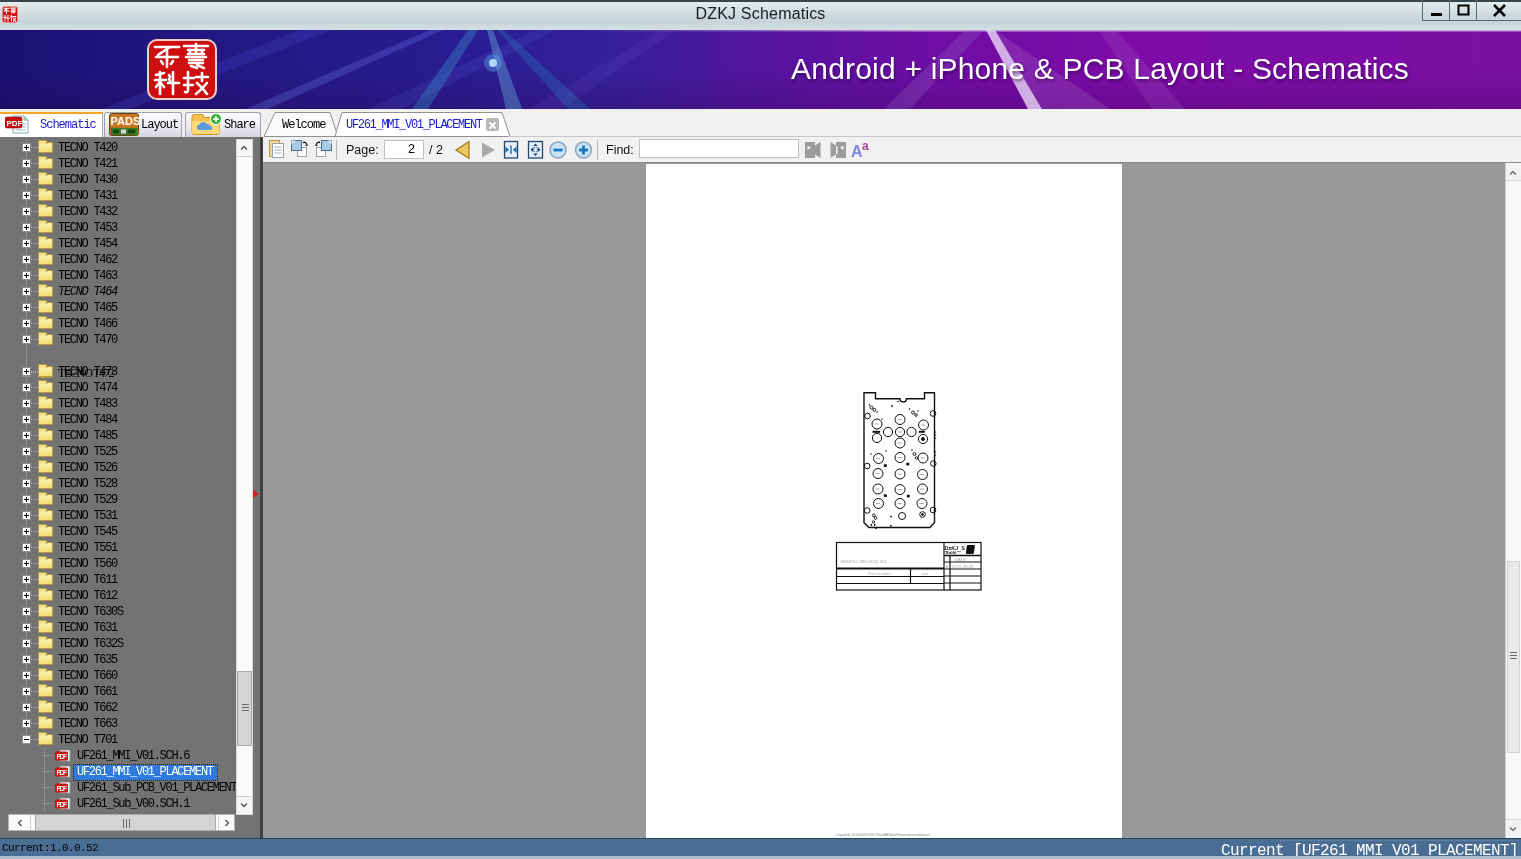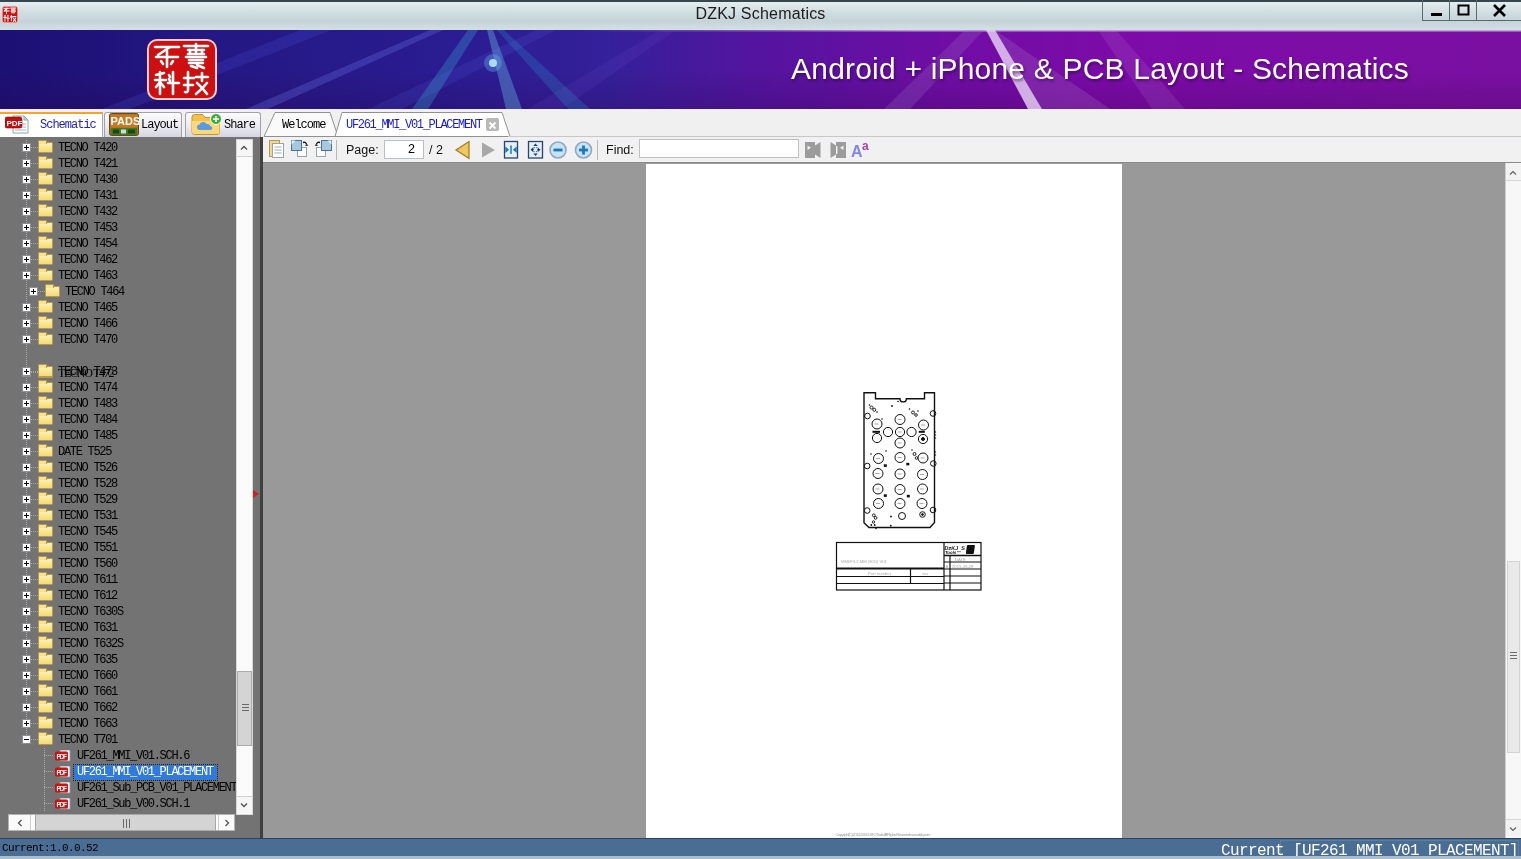--- a/index.html
+++ b/index.html
@@ -336,31 +336,31 @@
       <div style="position:absolute;left:26px;top:3px;width:1px;height:602px;background:repeating-linear-gradient(#aaa 0 1px, transparent 1px 2px);"></div>
       <div class="trow" style="left:0;top:3px;width:240px;"><span style="position:absolute;left:31px;top:7px;width:7px;height:1px;background:repeating-linear-gradient(90deg,#aaa 0 1px,transparent 1px 2px)"></span><span class="pbox"></span><span class="folder"></span><span class="tlabel">TECNO T420</span></div>
       <div class="trow" style="left:0;top:19px;width:240px;"><span style="position:absolute;left:31px;top:7px;width:7px;height:1px;background:repeating-linear-gradient(90deg,#aaa 0 1px,transparent 1px 2px)"></span><span class="pbox"></span><span class="folder"></span><span class="tlabel">TECNO T421</span></div>
       <div class="trow" style="left:0;top:35px;width:240px;"><span style="position:absolute;left:31px;top:7px;width:7px;height:1px;background:repeating-linear-gradient(90deg,#aaa 0 1px,transparent 1px 2px)"></span><span class="pbox"></span><span class="folder"></span><span class="tlabel">TECNO T430</span></div>
       <div class="trow" style="left:0;top:51px;width:240px;"><span style="position:absolute;left:31px;top:7px;width:7px;height:1px;background:repeating-linear-gradient(90deg,#aaa 0 1px,transparent 1px 2px)"></span><span class="pbox"></span><span class="folder"></span><span class="tlabel">TECNO T431</span></div>
       <div class="trow" style="left:0;top:67px;width:240px;"><span style="position:absolute;left:31px;top:7px;width:7px;height:1px;background:repeating-linear-gradient(90deg,#aaa 0 1px,transparent 1px 2px)"></span><span class="pbox"></span><span class="folder"></span><span class="tlabel">TECNO T432</span></div>
       <div class="trow" style="left:0;top:83px;width:240px;padding-left:22px;"><span style="position:absolute;left:31px;top:7px;width:7px;height:1px;background:repeating-linear-gradient(90deg,#aaa 0 1px,transparent 1px 2px)"></span><span class="pbox"></span><span class="folder"></span><span class="tlabel">TECNO T453</span></div>
       <div class="trow" style="left:0;top:99px;width:240px;"><span style="position:absolute;left:31px;top:7px;width:7px;height:1px;background:repeating-linear-gradient(90deg,#aaa 0 1px,transparent 1px 2px)"></span><span class="pbox"></span><span class="folder"></span><span class="tlabel">TECNO T454</span></div>
       <div class="trow" style="left:0;top:115px;width:240px;"><span style="position:absolute;left:31px;top:7px;width:7px;height:1px;background:repeating-linear-gradient(90deg,#aaa 0 1px,transparent 1px 2px)"></span><span class="pbox"></span><span class="folder"></span><span class="tlabel">TECNO T462</span></div>
       <div class="trow" style="left:0;top:131px;width:240px;"><span style="position:absolute;left:31px;top:7px;width:7px;height:1px;background:repeating-linear-gradient(90deg,#aaa 0 1px,transparent 1px 2px)"></span><span class="pbox"></span><span class="folder"></span><span class="tlabel">TECNO T463</span></div>
-      <div class="trow" style="left:7px;top:147px;width:240px;"><span style="position:absolute;left:31px;top:7px;width:7px;height:1px;background:repeating-linear-gradient(90deg,#aaa 0 1px,transparent 1px 2px)"></span><span class="pbox"></span><span class="folder"></span><span class="tlabel">TECNO T464</span></div>
+      <div class="trow" style="left:0;top:147px;width:240px;font-style:italic;"><span style="position:absolute;left:31px;top:7px;width:7px;height:1px;background:repeating-linear-gradient(90deg,#aaa 0 1px,transparent 1px 2px)"></span><span class="pbox"></span><span class="folder"></span><span class="tlabel">TECNO T464</span></div>
       <div class="trow" style="left:0;top:163px;width:240px;"><span style="position:absolute;left:31px;top:7px;width:7px;height:1px;background:repeating-linear-gradient(90deg,#aaa 0 1px,transparent 1px 2px)"></span><span class="pbox"></span><span class="folder"></span><span class="tlabel">TECNO T465</span></div>
       <div class="trow" style="left:0;top:179px;width:240px;"><span style="position:absolute;left:31px;top:7px;width:7px;height:1px;background:repeating-linear-gradient(90deg,#aaa 0 1px,transparent 1px 2px)"></span><span class="pbox"></span><span class="folder"></span><span class="tlabel">TECNO T466</span></div>
       <div class="trow" style="left:0;top:195px;width:240px;"><span style="position:absolute;left:31px;top:7px;width:7px;height:1px;background:repeating-linear-gradient(90deg,#aaa 0 1px,transparent 1px 2px)"></span><span class="pbox"></span><span class="folder"></span><span class="tlabel">TECNO T470</span></div>
       <div class="trow" style="left:0;top:228px;width:240px;font-family:Liberation Serif, serif;"><span style="position:absolute;left:31px;top:7px;width:7px;height:1px;background:repeating-linear-gradient(90deg,#aaa 0 1px,transparent 1px 2px)"></span><span class="pbox"></span><span class="folder"></span><span class="tlabel">TECNO T472</span></div>
       <div class="trow" style="left:0;top:227px;width:240px;"><span style="position:absolute;left:31px;top:7px;width:7px;height:1px;background:repeating-linear-gradient(90deg,#aaa 0 1px,transparent 1px 2px)"></span><span class="pbox"></span><span class="folder"></span><span class="tlabel">TECNO T473</span></div>
       <div class="trow" style="left:0;top:243px;width:240px;"><span style="position:absolute;left:31px;top:7px;width:7px;height:1px;background:repeating-linear-gradient(90deg,#aaa 0 1px,transparent 1px 2px)"></span><span class="pbox"></span><span class="folder"></span><span class="tlabel">TECNO T474</span></div>
       <div class="trow" style="left:0;top:259px;width:240px;"><span style="position:absolute;left:31px;top:7px;width:7px;height:1px;background:repeating-linear-gradient(90deg,#aaa 0 1px,transparent 1px 2px)"></span><span class="pbox"></span><span class="folder"></span><span class="tlabel">TECNO T483</span></div>
       <div class="trow" style="left:0;top:275px;width:240px;"><span style="position:absolute;left:31px;top:7px;width:7px;height:1px;background:repeating-linear-gradient(90deg,#aaa 0 1px,transparent 1px 2px)"></span><span class="pbox"></span><span class="folder"></span><span class="tlabel">TECNO T484</span></div>
       <div class="trow" style="left:0;top:291px;width:240px;"><span style="position:absolute;left:31px;top:7px;width:7px;height:1px;background:repeating-linear-gradient(90deg,#aaa 0 1px,transparent 1px 2px)"></span><span class="pbox"></span><span class="folder"></span><span class="tlabel">TECNO T485</span></div>
-      <div class="trow" style="left:0;top:307px;width:240px;"><span style="position:absolute;left:31px;top:7px;width:7px;height:1px;background:repeating-linear-gradient(90deg,#aaa 0 1px,transparent 1px 2px)"></span><span class="pbox"></span><span class="folder"></span><span class="tlabel">DATE T525</span></div>
+      <div class="trow" style="left:0;top:307px;width:240px;"><span style="position:absolute;left:31px;top:7px;width:7px;height:1px;background:repeating-linear-gradient(90deg,#aaa 0 1px,transparent 1px 2px)"></span><span class="pbox"></span><span class="folder"></span><span class="tlabel">TECNO T525</span></div>
       <div class="trow" style="left:0;top:323px;width:240px;"><span style="position:absolute;left:31px;top:7px;width:7px;height:1px;background:repeating-linear-gradient(90deg,#aaa 0 1px,transparent 1px 2px)"></span><span class="pbox"></span><span class="folder"></span><span class="tlabel">TECNO T526</span></div>
       <div class="trow" style="left:0;top:339px;width:240px;"><span style="position:absolute;left:31px;top:7px;width:7px;height:1px;background:repeating-linear-gradient(90deg,#aaa 0 1px,transparent 1px 2px)"></span><span class="pbox"></span><span class="folder"></span><span class="tlabel">TECNO T528</span></div>
       <div class="trow" style="left:0;top:355px;width:240px;"><span style="position:absolute;left:31px;top:7px;width:7px;height:1px;background:repeating-linear-gradient(90deg,#aaa 0 1px,transparent 1px 2px)"></span><span class="pbox"></span><span class="folder"></span><span class="tlabel">TECNO T529</span></div>
       <div class="trow" style="left:0;top:371px;width:240px;"><span style="position:absolute;left:31px;top:7px;width:7px;height:1px;background:repeating-linear-gradient(90deg,#aaa 0 1px,transparent 1px 2px)"></span><span class="pbox"></span><span class="folder"></span><span class="tlabel">TECNO T531</span></div>
       <div class="trow" style="left:0;top:387px;width:240px;"><span style="position:absolute;left:31px;top:7px;width:7px;height:1px;background:repeating-linear-gradient(90deg,#aaa 0 1px,transparent 1px 2px)"></span><span class="pbox"></span><span class="folder"></span><span class="tlabel">TECNO T545</span></div>
       <div class="trow" style="left:0;top:403px;width:240px;"><span style="position:absolute;left:31px;top:7px;width:7px;height:1px;background:repeating-linear-gradient(90deg,#aaa 0 1px,transparent 1px 2px)"></span><span class="pbox"></span><span class="folder"></span><span class="tlabel">TECNO T551</span></div>
       <div class="trow" style="left:0;top:419px;width:240px;"><span style="position:absolute;left:31px;top:7px;width:7px;height:1px;background:repeating-linear-gradient(90deg,#aaa 0 1px,transparent 1px 2px)"></span><span class="pbox"></span><span class="folder"></span><span class="tlabel">TECNO T560</span></div>
       <div class="trow" style="left:0;top:435px;width:240px;"><span style="position:absolute;left:31px;top:7px;width:7px;height:1px;background:repeating-linear-gradient(90deg,#aaa 0 1px,transparent 1px 2px)"></span><span class="pbox"></span><span class="folder"></span><span class="tlabel">TECNO T611</span></div>
       <div class="trow" style="left:0;top:451px;width:240px;"><span style="position:absolute;left:31px;top:7px;width:7px;height:1px;background:repeating-linear-gradient(90deg,#aaa 0 1px,transparent 1px 2px)"></span><span class="pbox"></span><span class="folder"></span><span class="tlabel">TECNO T612</span></div>
       <div class="trow" style="left:0;top:467px;width:240px;"><span style="position:absolute;left:31px;top:7px;width:7px;height:1px;background:repeating-linear-gradient(90deg,#aaa 0 1px,transparent 1px 2px)"></span><span class="pbox"></span><span class="folder"></span><span class="tlabel">TECNO T630S</span></div>

